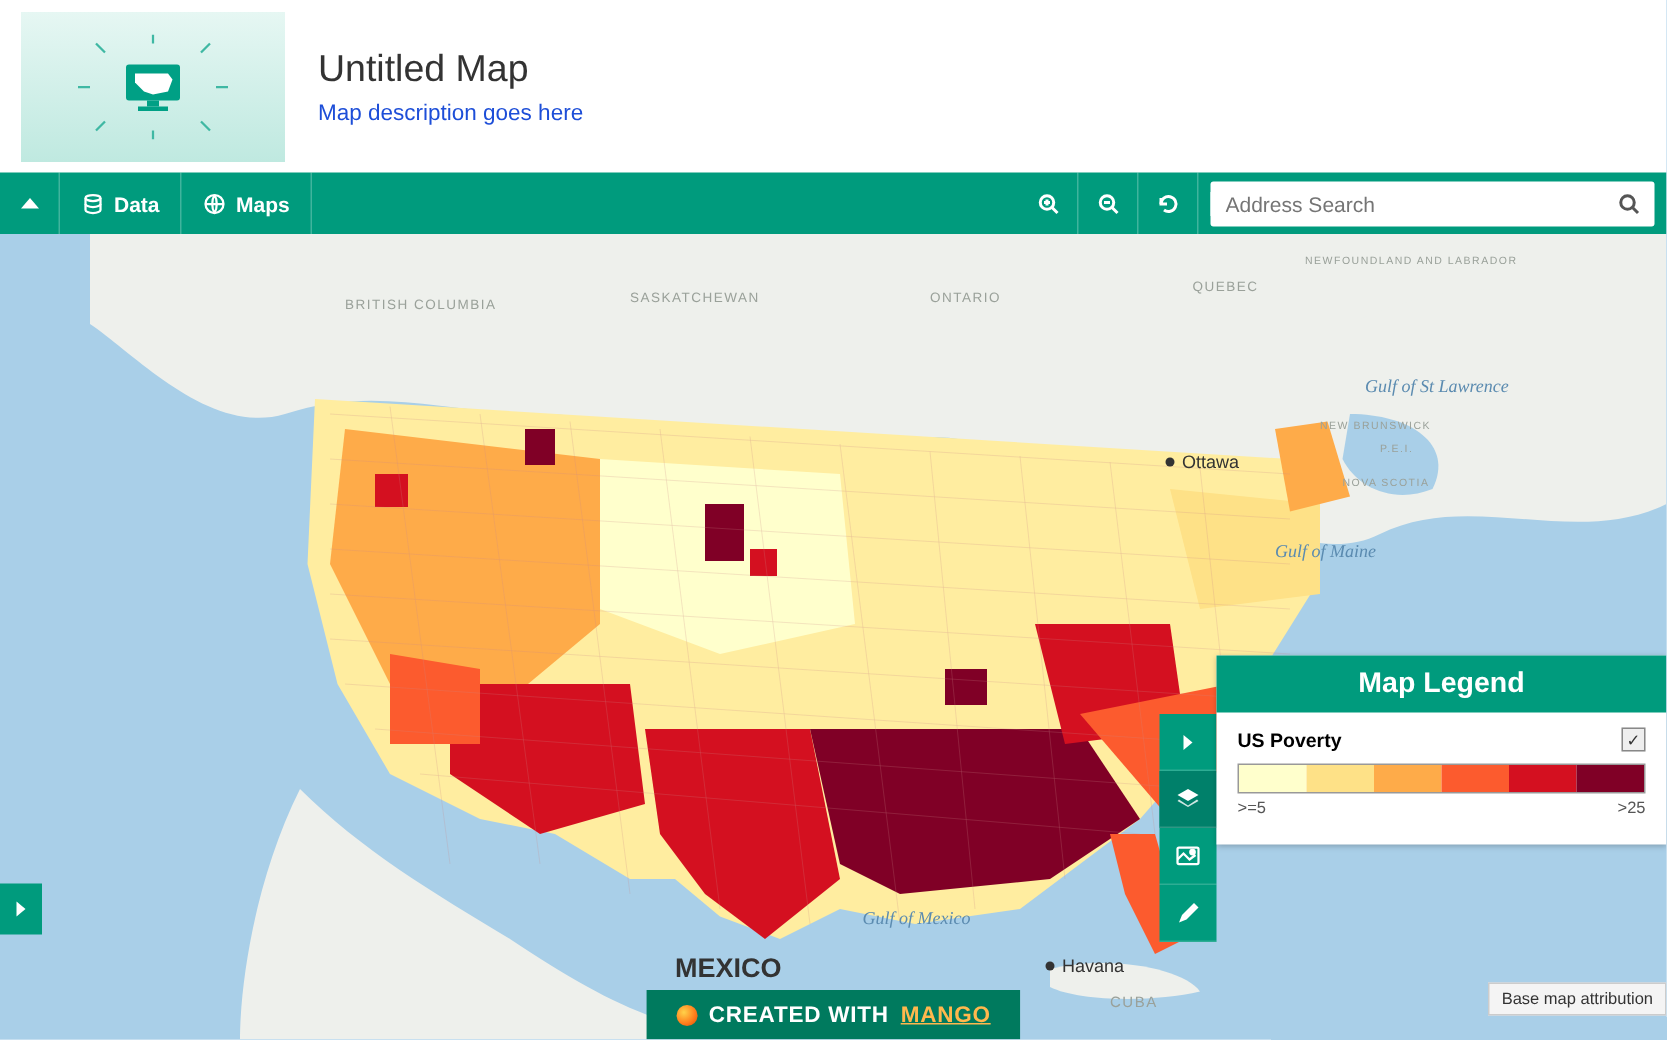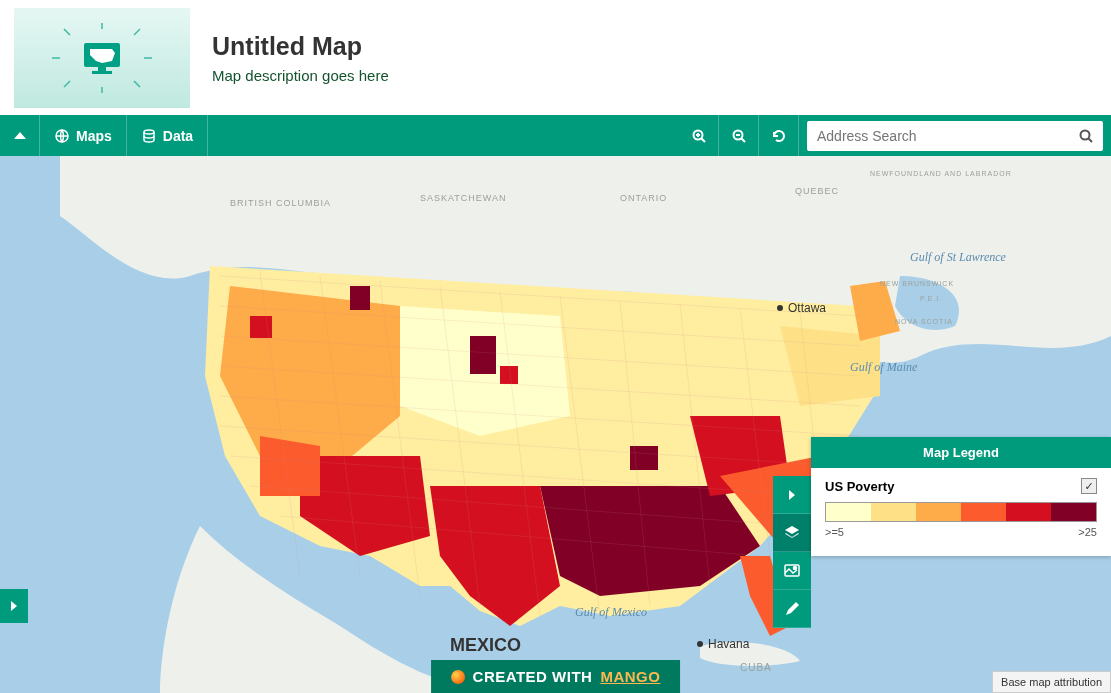--- a/index.html
+++ b/index.html
@@ -2,22 +2,22 @@
 <html><head>
 <meta charset="utf-8">
 <style>
   * { box-sizing: border-box; margin: 0; padding: 0; }
   body { font-family: Arial, Helvetica, sans-serif; width: 1111px; height: 693px; overflow: hidden; position: relative; background: #fff; }
   
   .header { display: flex; align-items: center; padding: 8px 14px; height: 115px; }
   .logo-tile { width: 176px; height: 100px; background: linear-gradient(180deg,#e6f7f3,#bfe9e0); display:flex; align-items:center; justify-content:center; position:relative; }
   .logo-tile svg { color:#009b7d; }
   .title-block { margin-left: 22px; }
-  .title-block h1 { font-size: 25px; font-weight: bold; color:#333; margin-bottom:6px; }
-  .title-block p { font-size: 15px; color:#14532d; }
+  .title-block h1 { font-size: 25px; font-weight: normal; color:#333; margin-bottom:6px; }
+  .title-block p { font-size: 15px; color:#1d4ed8; }
   
   .toolbar { height: 41px; background:#009b7d; display:flex; color:#fff; font-size:14px; align-items:stretch; }
   .tb-btn { display:flex; align-items:center; justify-content:center; border-right:1px solid rgba(255,255,255,0.25); padding:0 14px; cursor:pointer; }
   .tb-btn.icon-only { width:40px; padding:0; }
   .tb-btn .lbl { margin-left:6px; font-weight:bold; }
   .tb-spacer { flex:1; }
   .search-wrap { display:flex; align-items:center; padding:4px 8px; }
   .search-box { background:#fff; border-radius:2px; height:30px; width:296px; display:flex; align-items:center;gap:32px; }
   .search-box input { border:none; outline:none; flex:1; padding:0 10px; font-size:14px; color:#555; }
   .search-box .sbtn { width:34px; display:flex; align-items:center; justify-content:center; color:#555; cursor:pointer; }
@@ -25,30 +25,30 @@
   .map { position:relative; width:100%; height:537px; background:#a3cde6; overflow:hidden; }
   .map svg.world { position:absolute; inset:0; }
   
   .left-tab { position:absolute; left:0; bottom:70px; width:28px; height:34px; background:#009b7d; display:flex; align-items:center; justify-content:center; color:#fff; cursor:pointer; }
   
   .side-tools { position:absolute; right:300px; top:320px; width:38px; background:#009b7d; }
   .side-tools .s-btn { height:38px; display:flex; align-items:center; justify-content:center; color:#fff; cursor:pointer; border-bottom:1px solid rgba(255,255,255,0.18); }
   .side-tools .s-btn.active { background:#00806a; }
   
   .legend { position:absolute; right:0; top:281px; width:300px; background:#fff; box-shadow:0 1px 4px rgba(0,0,0,0.25); font-size:13px; }
-  .legend-hd { background:#009b7d; color:#fff; text-align:center; font-weight:bold; padding:8px 0; font-size:13px; }
+  .legend-hd { background:#009b7d; color:#fff; text-align:center; font-weight:bold; padding:8px 0; font-size:19px; }
   .legend-body { padding:10px 14px 18px; }
   .legend-row1 { display:flex; align-items:center; justify-content:space-between; margin-bottom:8px; }
   .legend-row1 .name { font-weight:bold; color:#000000; }
   .legend-row1 .chk { width:16px; height:16px; border:1px solid #888; background:#eee; display:flex; align-items:center; justify-content:center; font-size:11px; color:#333; cursor:pointer; }
   .ramp { display:flex; height:20px; border:1px solid #999; }
   .ramp div { flex:1; }
   .ramp-labels { display:flex; justify-content:space-between; font-size:11px; color:#555; margin-top:4px; }
   
-  .attrib { position:absolute; right:0; bottom:0; background:#f4f4f4; color:#333; font-size:11px; padding:4px 8px; border:1px solid #ccc; cursor:pointer; }
+  .attrib { position:absolute; right:0; bottom:16px; background:#f4f4f4; color:#333; font-size:11px; padding:4px 8px; border:1px solid #ccc; cursor:pointer; }
   
   .mango { position:absolute; left:50%; transform:translateX(-50%); bottom:0; background:#007a5e; color:#fff; font-size:15px; font-weight:bold; padding:8px 20px; display:flex; align-items:center; gap:8px; letter-spacing:0.5px; }
   .mango .fruit { width:14px; height:14px; border-radius:50%; background:radial-gradient(circle at 35% 35%, #ffd24a, #ff7a1a 60%, #d84a00); }
   .mango .m2 { color:#ffb84d;text-decoration:underline; }
   
   .ic { width:16px; height:16px; display:inline-block; }
 </style>
 </head>
 <body>
 
@@ -78,32 +78,32 @@
 </div>
 
 <div class="toolbar">
   <div class="tb-btn icon-only">
     <svg class="ic" viewBox="0 0 16 16" fill="#fff">
         <path d="M8 4 L14 11 L2 11 Z"></path>
       </svg>
   </div>
   <div class="tb-btn">
     <svg class="ic" viewBox="0 0 16 16" fill="none" stroke="#fff" stroke-width="1.5">
-        <circle cx="8" cy="8" r="6"></circle>
-        <path d="M2 8 H14 M8 2 C10 5 10 11 8 14 M8 2 C6 5 6 11 8 14"></path>
-      </svg>
-    <span class="lbl">Maps</span>
-  </div>
-  <div class="tb-btn">
-    <svg class="ic" viewBox="0 0 16 16" fill="none" stroke="#fff" stroke-width="1.5">
         <ellipse cx="8" cy="4" rx="5" ry="2"></ellipse>
         <path d="M3 4 V12 C3 13 5 14 8 14 C11 14 13 13 13 12 V4"></path>
         <path d="M3 8 C3 9 5 10 8 10 C11 10 13 9 13 8"></path>
       </svg>
     <span class="lbl">Data</span>
+  </div>
+  <div class="tb-btn">
+    <svg class="ic" viewBox="0 0 16 16" fill="none" stroke="#fff" stroke-width="1.5">
+        <circle cx="8" cy="8" r="6"></circle>
+        <path d="M2 8 H14 M8 2 C10 5 10 11 8 14 M8 2 C6 5 6 11 8 14"></path>
+      </svg>
+    <span class="lbl">Maps</span>
   </div>
   <div class="tb-spacer"></div>
   <div class="tb-btn icon-only">
     <svg class="ic" viewBox="0 0 16 16" fill="none" stroke="#fff" stroke-width="2">
         <circle cx="7" cy="7" r="4.5"></circle>
         <line x1="10.5" y1="10.5" x2="14" y2="14"></line>
         <line x1="5" y1="7" x2="9" y2="7"></line>
         <line x1="7" y1="5" x2="7" y2="9"></line>
       </svg>
   </div>

